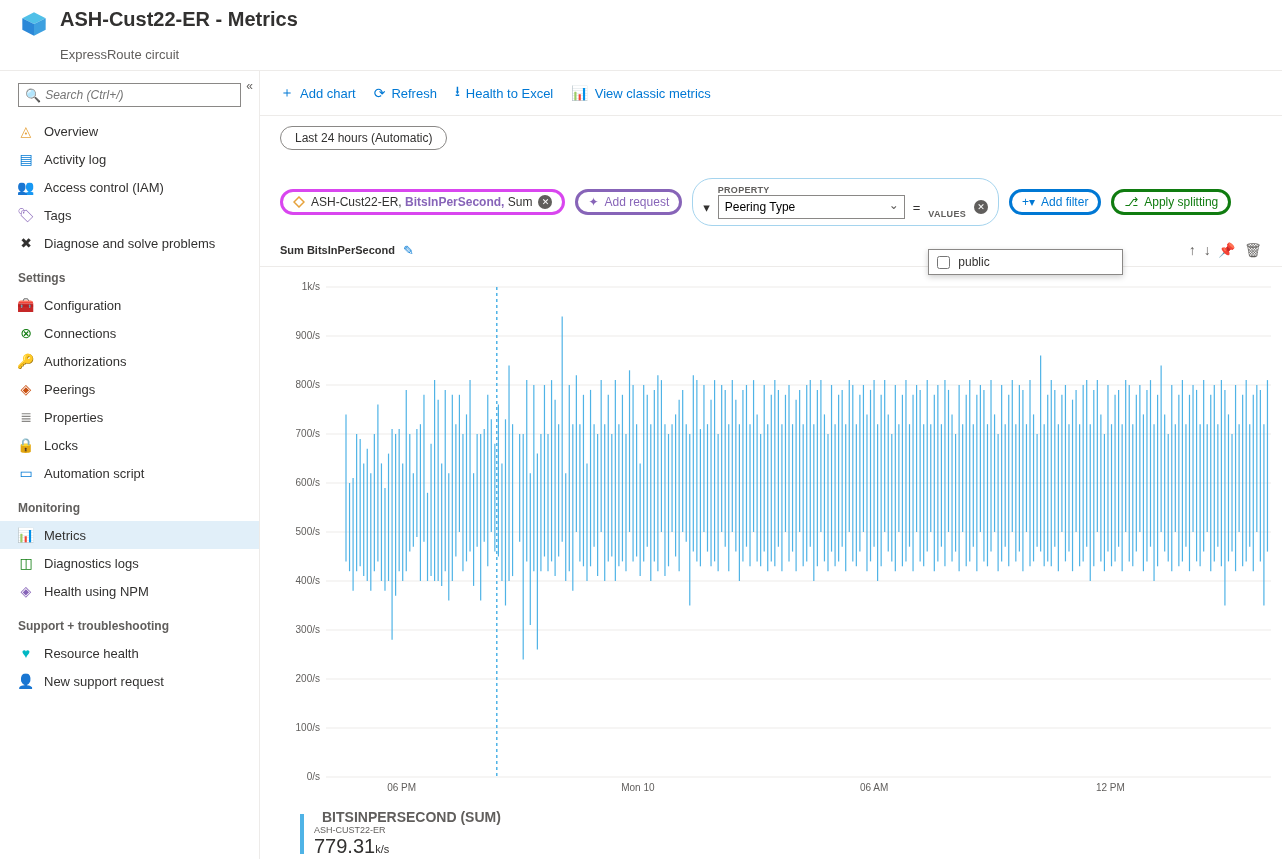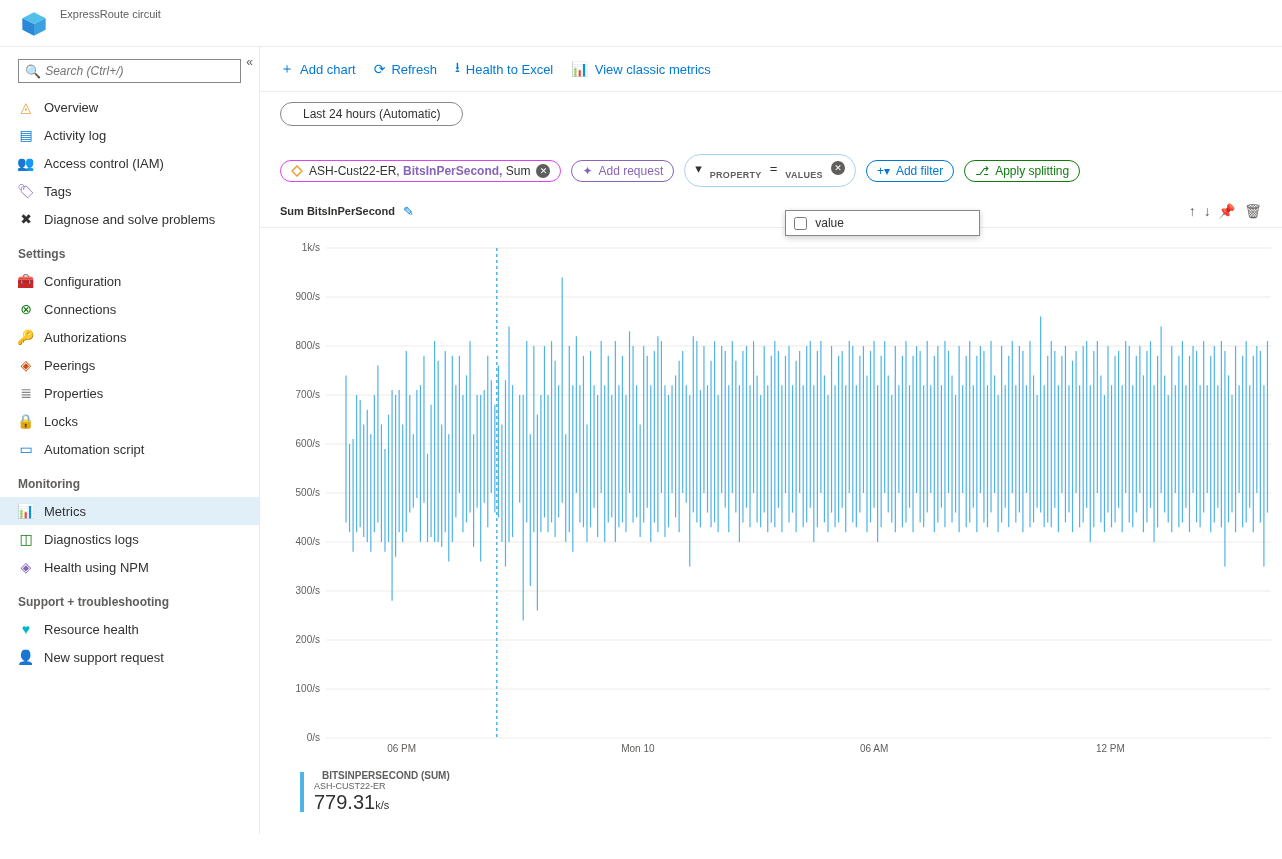--- a/index.html
+++ b/index.html
@@ -2,21 +2,21 @@
 <html><head>
 <meta charset="utf-8">
 <style>
 * { margin: 0; padding: 0; box-sizing: border-box; }
 body { font-family: "Segoe UI", sans-serif; font-size: 13px; color: #323130; background: #fff; }
 
 
 .header { display: flex; align-items: flex-start; padding: 8px 20px; border-bottom: 1px solid #edebe9; }
 .cube-icon { width: 28px; height: 28px; margin-right: 12px; margin-top: 2px; }
 .title-block h1 { font-size: 20px; font-weight: 600; color: #323130; }
-.title-block .subtitle { font-size: 11px; color: #605e5c; }
+.title-block .subtitle { font-size: 13px; color: #605e5c; margin-top: 16px; }
 
 
 .layout { display: flex; }
 .sidebar { width: 260px; border-right: 1px solid #edebe9; padding: 8px 0 20px; position: relative; }
 .main { flex: 1; padding: 0 0 20px 0; overflow: hidden; }
 
 
 .collapse-btn { position: absolute; right: 6px; top: 8px; font-size: 12px; color: #605e5c; cursor: pointer; }
 .search-wrap { padding: 4px 18px 10px; }
 .search-box { display: flex; align-items: center; border: 1px solid #8a8886; height: 24px; padding: 0 6px; }
@@ -26,25 +26,25 @@
 .side-icon { width: 16px; height: 16px; display: inline-flex; align-items: center; justify-content: center; font-size: 14px; }
 .section-label { padding: 14px 18px 6px; font-size: 12px; color: #605e5c; font-weight: 600; }
 
 
 .toolbar { display: flex; align-items: center; gap: 18px; padding: 10px 20px; border-bottom: 1px solid #edebe9; }
 .tool-btn { display: flex; align-items: center; gap: 6px; color: #0078d4; font-size: 13px; cursor: pointer; }
 .tool-btn .t-icon { font-size: 14px; }
 
 
 .time-row { padding: 10px 20px; }
-.time-pill { display: inline-flex; align-items: center; border: 1px solid #8a8886; border-radius: 14px; padding: 4px 22px; font-size: 12px; cursor: pointer; }
+.time-pill { display: inline-flex; align-items: center; border: 1px solid #8a8886; border-radius: 14px; padding: 4px 14px; font-size: 12px; cursor: pointer; }
 
 
 .pill-row { display: flex; align-items: center; gap: 10px; padding: 18px 20px 0; flex-wrap: wrap; }
-.pill { display: inline-flex; align-items: center; border: 1px solid #d946ef; border-radius: 16px; padding: 3px 10px; font-size: 12px; gap: 6px; }
+.pill { display: inline-flex; align-items: center; border: 3px solid #d946ef; border-radius: 16px; padding: 3px 10px; font-size: 12px; gap: 6px; }
 .pill .close-x { width: 14px; height: 14px; background: #605e5c; color: #fff; border-radius: 50%; font-size: 9px; display: inline-flex; align-items: center; justify-content: center; cursor: pointer; }
 .pill.purple { border-color: #8764b8; color: #8764b8; }
 .pill.blue-accent { border-color: #0078d4; color: #0078d4; }
 .pill.green-accent { border-color: #107c10; color: #107c10; }
 .metric-chip-text .strong { color: #8764b8; font-weight: 600; }
 .metric-chip-prefix { display: inline-flex; align-items: center; gap: 4px; }
 
 
 .filter-group { display: inline-flex; align-items: flex-end; border: 1px solid #a5d4ee; border-radius: 20px; padding: 6px 10px; gap: 8px; position: relative; }
 .filter-field { display: flex; flex-direction: column; }
@@ -76,36 +76,37 @@
 svg.plot { width: 100%; height: 530px; display: block; }
 .axis-label { font-size: 10px; fill: #605e5c; }
 .grid-line { stroke: #edebe9; stroke-width: 1; }
 .data-bar { stroke: #4fb3e6; stroke-width: 1.2; }
 .x-tick { font-size: 10px; fill: #605e5c; text-anchor: middle; }
 .marker-line { stroke: #4fb3e6; stroke-width: 1.5; stroke-dasharray: 3,3; }
 
 
 .legend { display: flex; align-items: center; gap: 10px; padding: 2px 20px 0 40px; }
 .legend-bar { width: 4px; height: 40px; background: #4fb3e6; }
-.legend-text .ll1 { font-size: 10px; font-weight: 700; color: #605e5c; padding-left: 8px; }
+.legend-text .ll1 { font-size: 14px; font-weight: 700; color: #605e5c; padding-left: 8px; }
 .legend-text .ll2 { font-size: 9px; color: #605e5c; }
 .legend-text .ll3 { font-size: 20px; font-weight: 400; }
 .legend-text .ll3 .unit { font-size: 11px; }
 .chart-hr { border: none; border-top: 1px solid #edebe9; margin-top: 4px; }
 </style>
 </head>
 <body>
 
 <div class="header">
   <svg class="cube-icon" viewBox="0 0 24 24">
       <polygon points="12,2 22,7 12,12 2,7" fill="#50c0e8"></polygon>
       <polygon points="2,7 12,12 12,22 2,17" fill="#2b88d8"></polygon>
       <polygon points="22,7 12,12 12,22 22,17" fill="#3da0e0"></polygon>
     </svg>
   <div class="title-block">
+    <h1>ASH-Cust22-ER - Metrics</h1>
     <div class="subtitle">ExpressRoute circuit</div>
   </div>
 </div>
 
 <div class="layout">
 
   <div class="sidebar">
     <span class="collapse-btn">«</span>
     <div class="search-wrap">
       <div class="search-box">
@@ -225,28 +226,29 @@
       </div>
       <div class="pill purple">
         <span>✦</span>
           <span>Add request</span>
       </div>
 
       <div class="filter-group">
         <span class="funnel-icon">▾</span>
         <div class="filter-field">
           <span class="filter-label">PROPERTY</span>
+          <div class="select-wrap"><input class="filter-select" readonly="" value="Peering Type" style=""></div>
         </div>
         <span class="filter-eq">=</span>
         <div class="filter-field" style="position:relative">
           <span class="filter-label">VALUES</span>
           <div class="values-dropdown" id="values-dropdown">
               <div class="val-opt">
                 <input type="checkbox" style="">
-                <span>value</span>
+                <span>public</span>
               </div>
             </div>
         </div>
         <span class="filter-close close-x">✕</span>
       </div>
 
       <div class="pill blue-accent">
         <span>+▾</span>
           <span>Add filter</span>
       </div>

